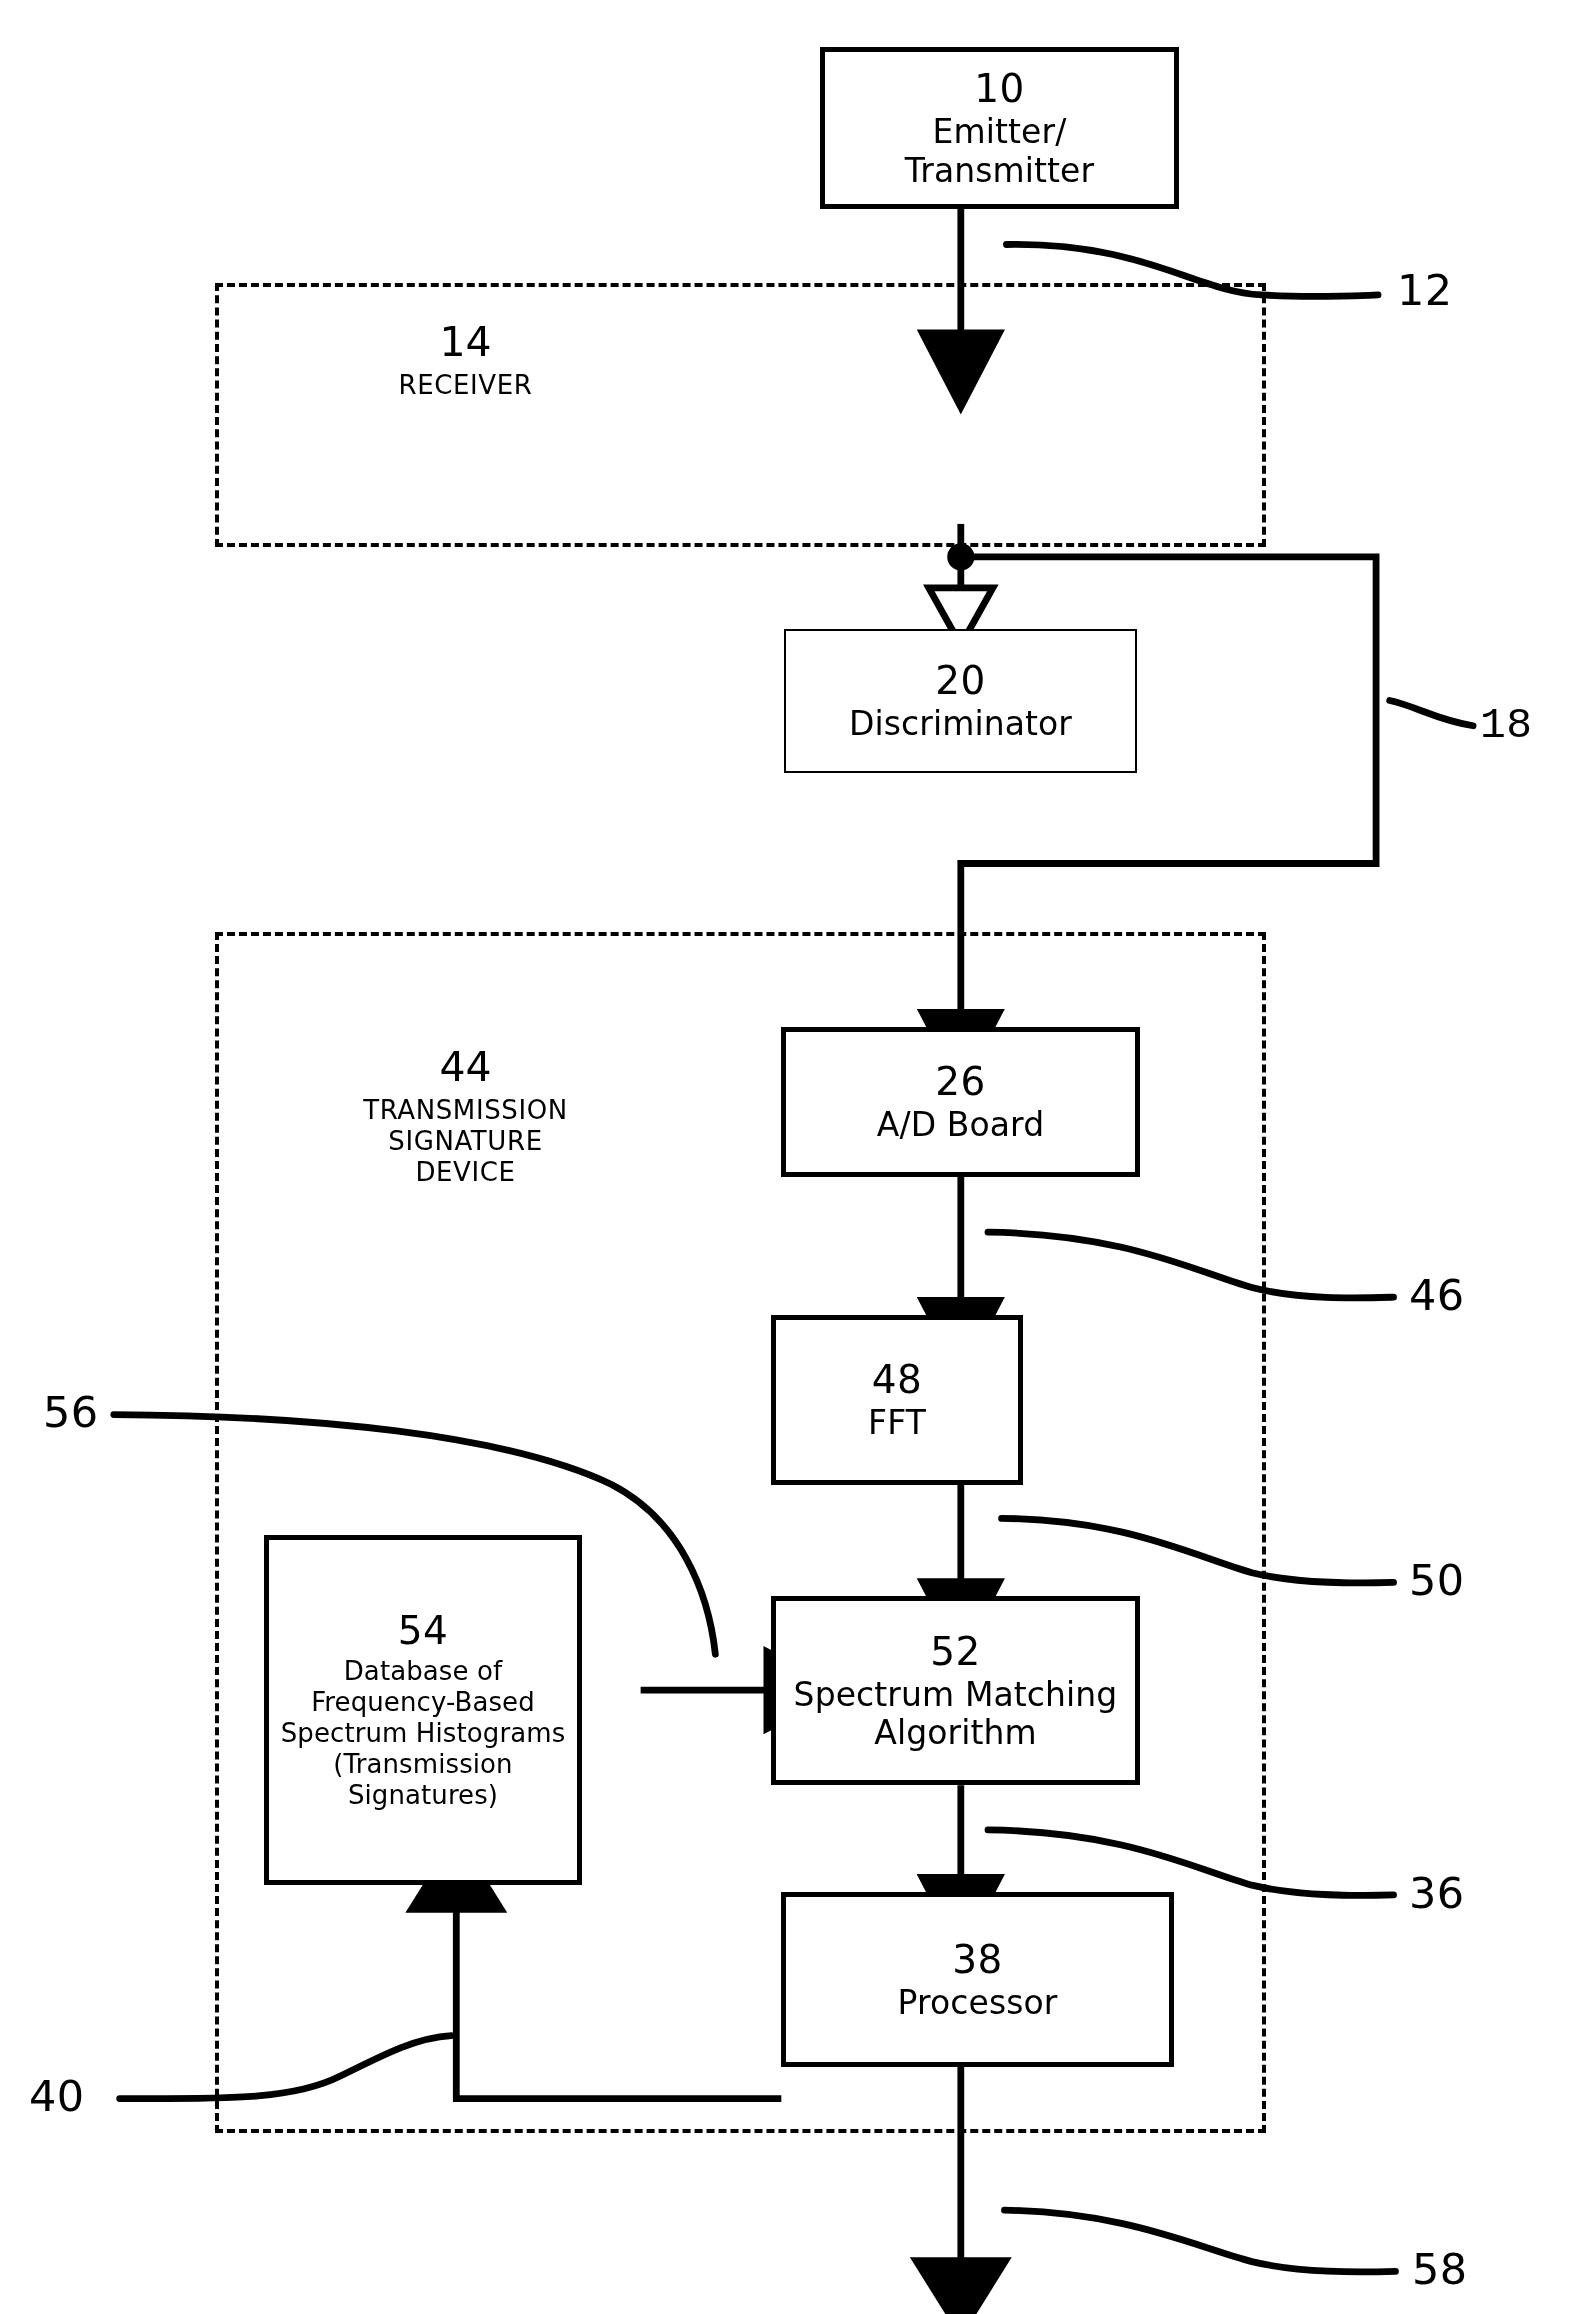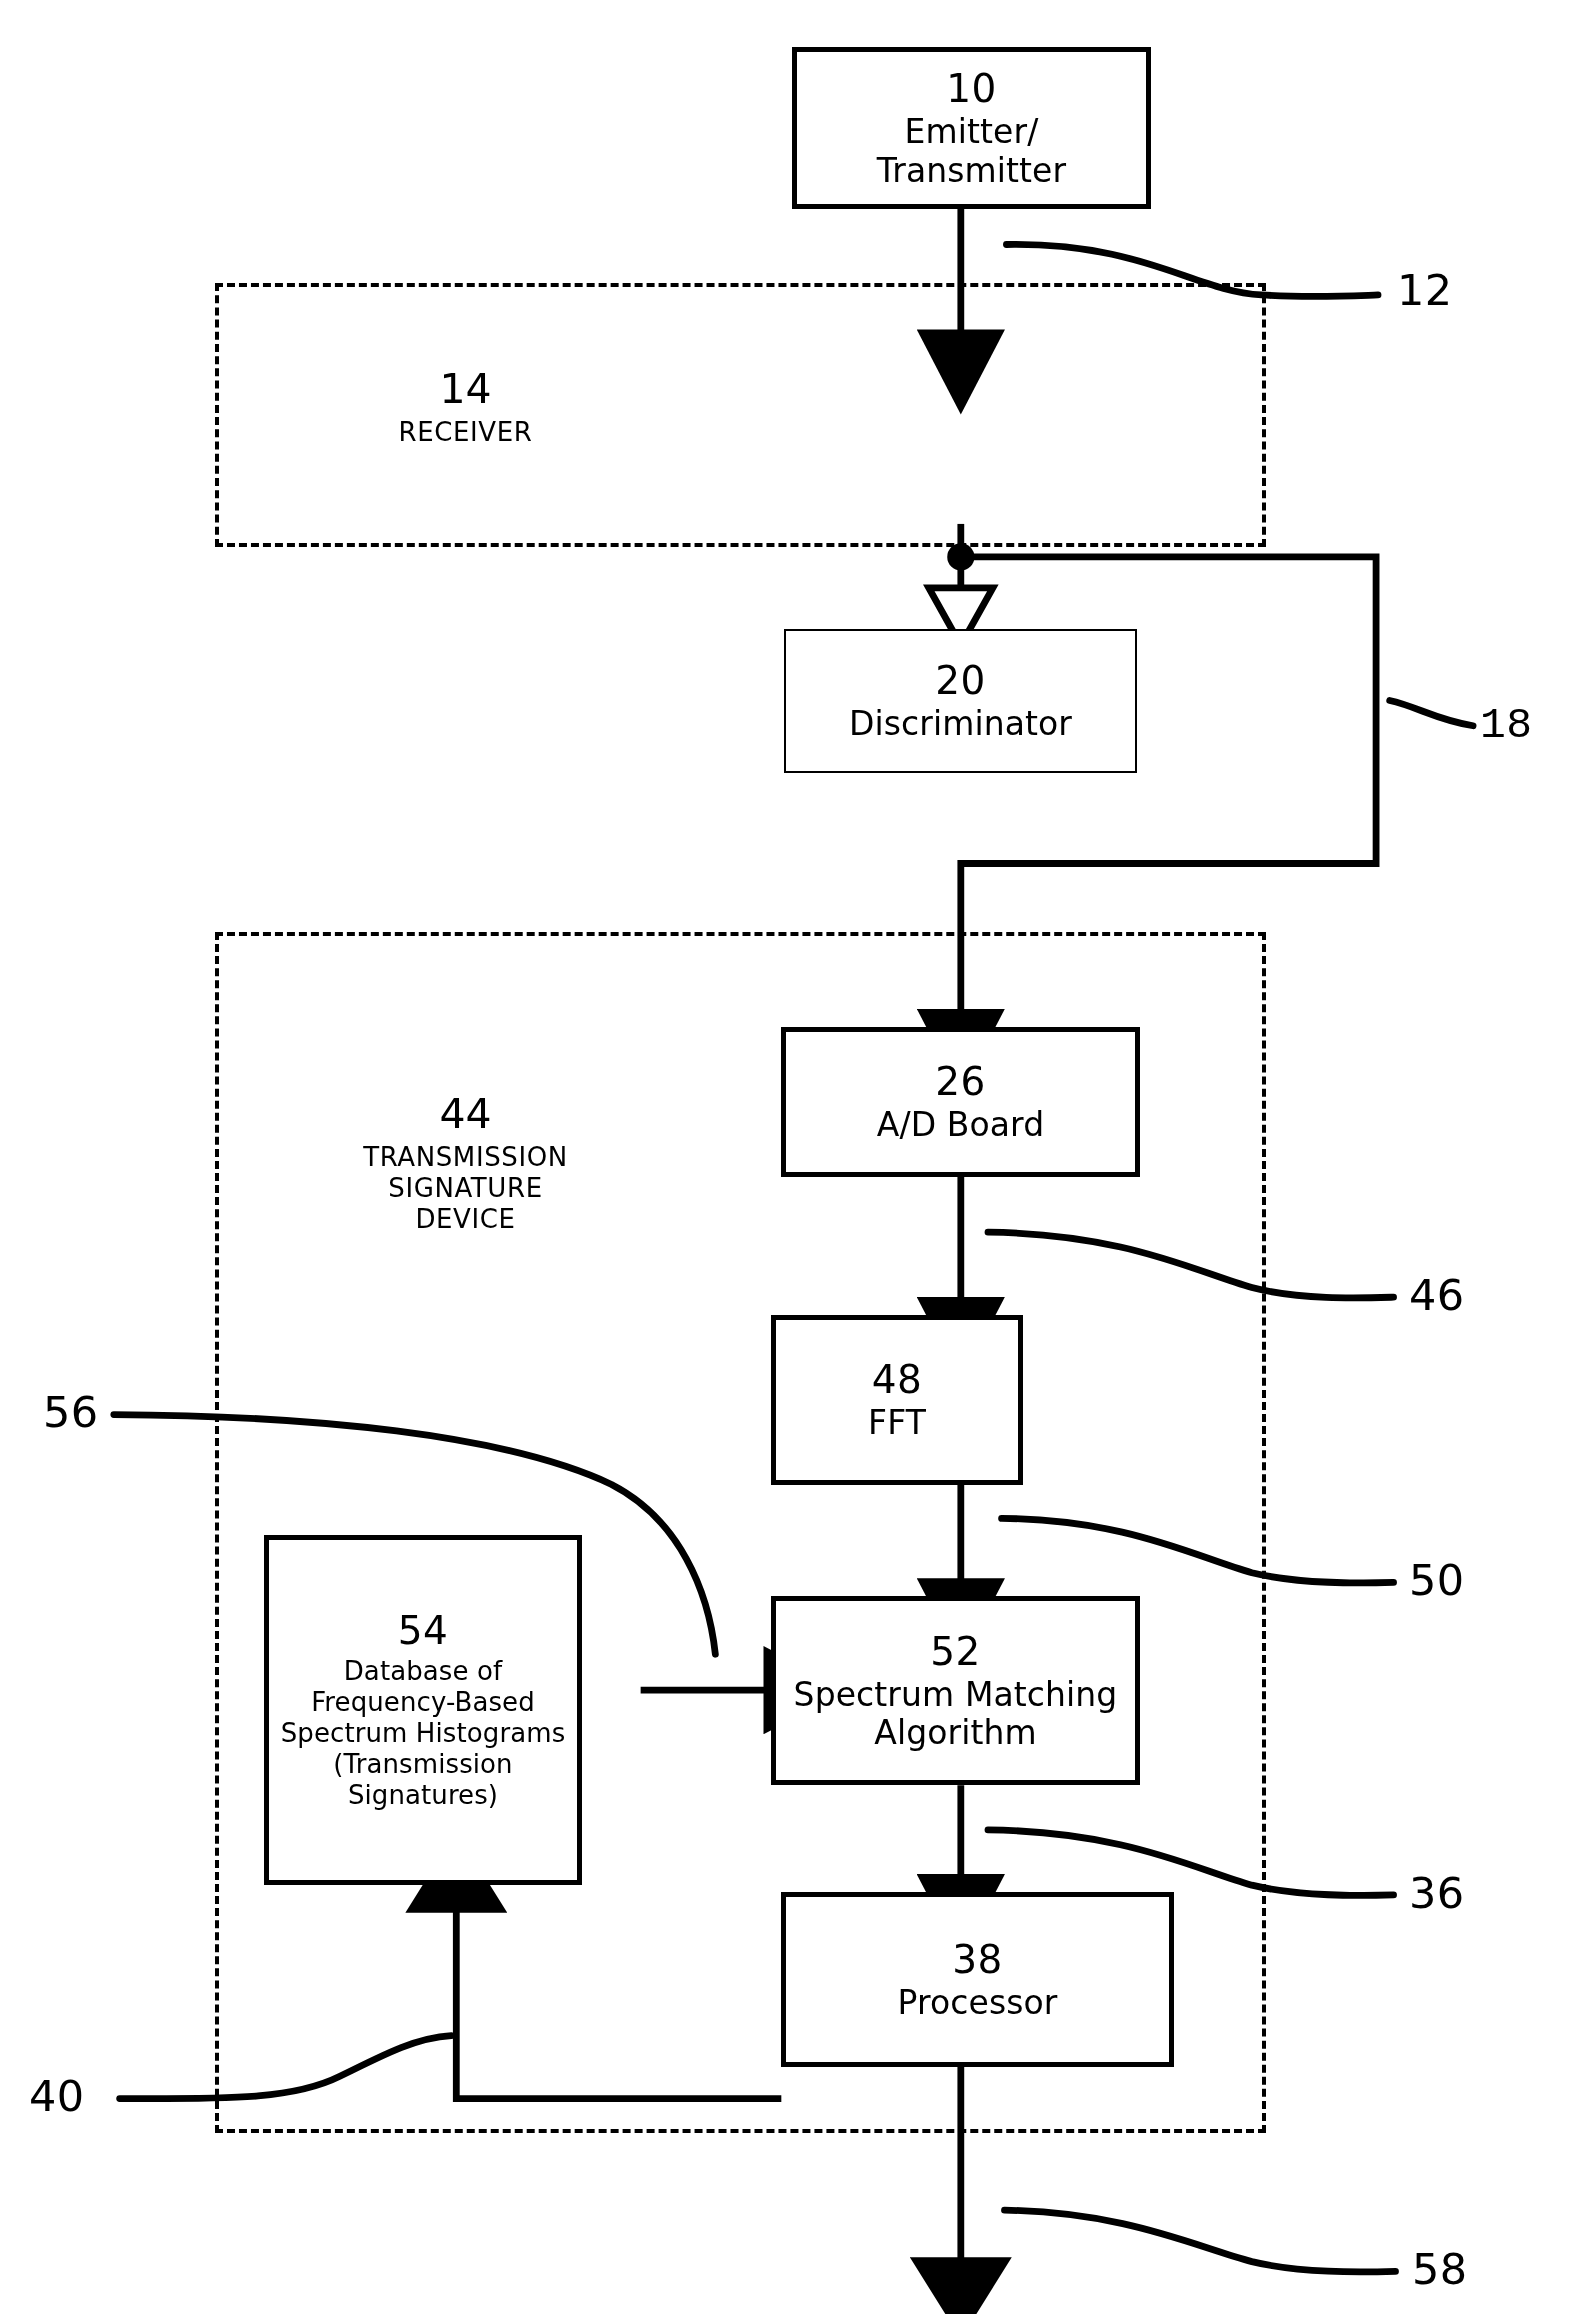--- a/index.html
+++ b/index.html
@@ -48,21 +48,20 @@
     position:absolute;
     box-sizing:border-box;
     border:4.9px dashed #000000;
     background:transparent;
   }
   
   .region-label{
     position:absolute;
     text-align:center;
     line-height:1.18;
-    margin-top:47px;
   }
   .region-label .num{ font-size:41px; display:block; margin-bottom:3.9px;}
   .region-label .cap{ font-size:26px; display:block; letter-spacing:0.6px;}
   
   .ref{
     position:absolute;
     font-size:43px;
     line-height:1;
     letter-spacing:0.5px;
     white-space:nowrap;
@@ -154,21 +153,21 @@
   </div>
 
   <div class="dashed" style="left:215px; top:932px; width:1051px; height:1201px;"></div>
   <div class="region-label" style="left:291px; top:1043px; width:349px;">
     <span class="num">44</span>
     <span class="cap">TRANSMISSION</span>
     <span class="cap">SIGNATURE</span>
     <span class="cap">DEVICE</span>
   </div>
 
-  <div class="box" style="left:792px; top:47px; width:359px; height:162px;">
+  <div class="box" style="left:820px; top:47px; width:359px; height:162px;">
     <div class="num">10</div>
     <div class="cap">Emitter/</div>
     <div class="cap">Transmitter</div>
   </div>
 
 
   <div class="box thin" style="left:784px; top:629px; width:353px; height:144px;">
     <div class="num">20</div>
     <div class="cap">Discriminator</div>
   </div>

